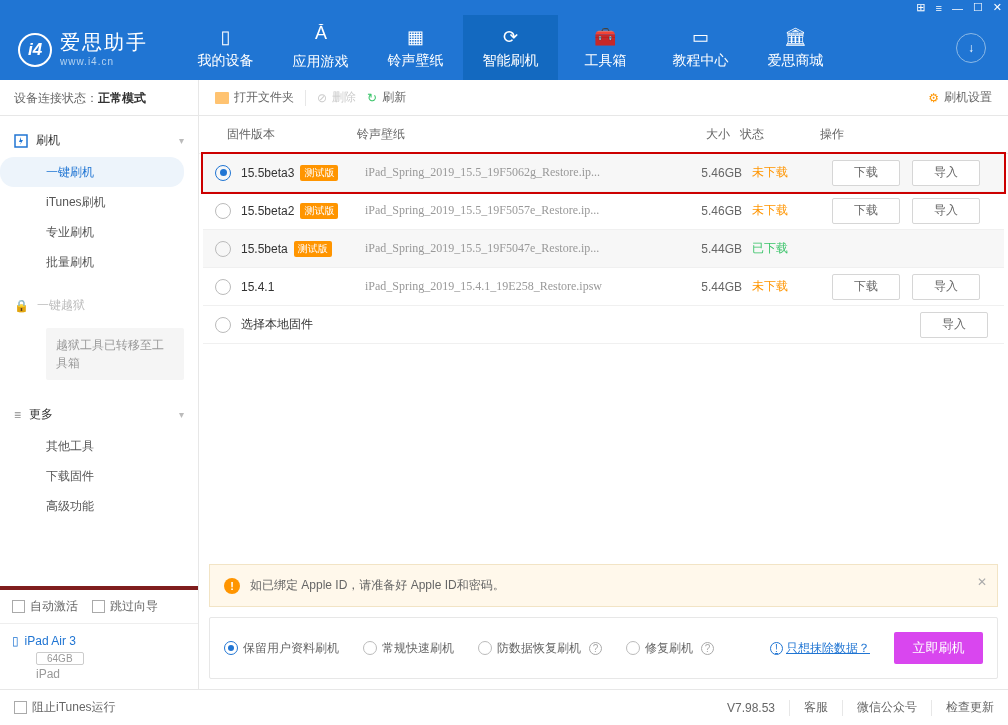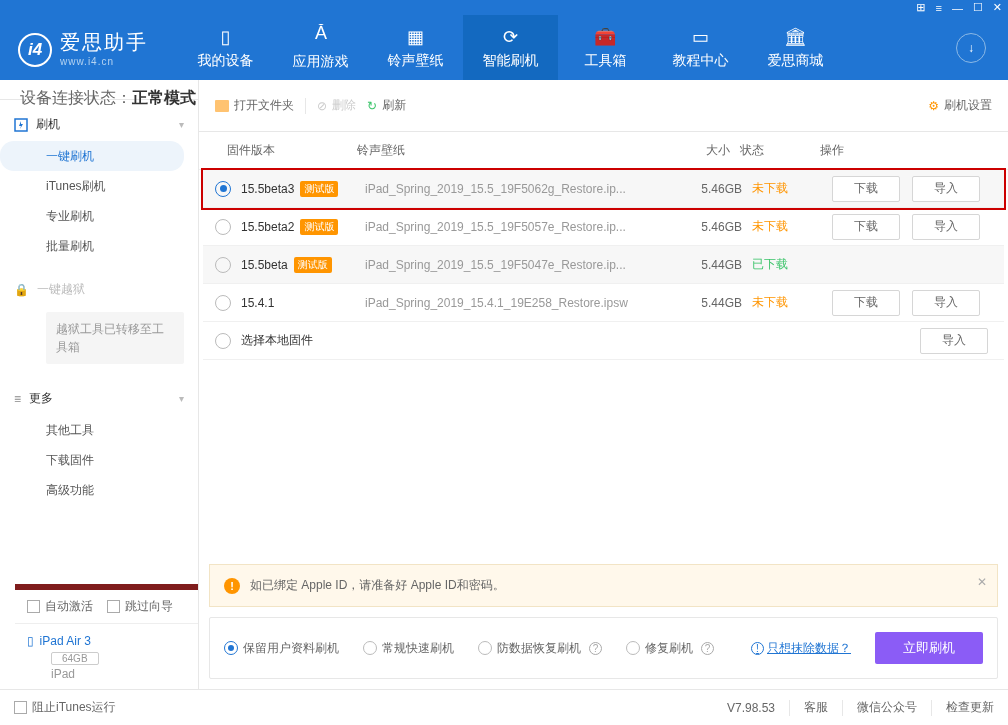--- a/index.html
+++ b/index.html
@@ -12,75 +12,75 @@
 .logo-text .t1 { color: #fff; font-size: 20px; font-weight: 500; letter-spacing: 2px; }
 .logo-text .t2 { color: #b5d3f1; font-size: 10px; letter-spacing: 1px; }
 .nav { display: flex; margin-left: 30px; height: 100%; }
 .nav-item { width: 95px; display: flex; flex-direction: column; align-items: center; justify-content: center; color: #fff; cursor: pointer; gap: 4px; }
 .nav-item.active { background: #1369c0; }
 .nav-item .nav-icon { font-size: 18px; }
 .nav-item .nav-label { font-size: 14px; }
 .dl-circle { width: 30px; height: 30px; border: 1.5px solid #8cb9e6; border-radius: 50%; display: flex; align-items: center; justify-content: center; color: #fff; margin-left: auto; margin-right: 22px; cursor: pointer; }
 .body-area { display: flex; height: 609px; }
 .sidebar { width: 199px; border-right: 1px solid #e7e7e7; display: flex; flex-direction: column; }
-.conn-status { height: 20px; line-height: 36px; padding-left: 20px; border-bottom: 1px solid #e7e7e7; color: #666; font-size: 16px; }
+.conn-status { height: 36px; line-height: 36px; padding-left: 14px; border-bottom: 1px solid #e7e7e7; color: #666; font-size: 12px; }
 .conn-status b { color: #333; }
 .side-group { padding: 8px 0 4px 0; }
 .side-head { display: flex; align-items: center; padding: 8px 14px; cursor: pointer; gap: 8px; color: #333; }
 .side-head.grey { color: #bbb; }
 .side-head .chev { margin-left: auto; color: #bbb; font-size: 10px; }
 .side-sub { padding-left: 46px; margin-right: 14px; height: 30px; line-height: 30px; cursor: pointer; color: #555; font-size: 12px; }
 .side-sub.active { background: #edf4fb; color: #2075d3; border-radius: 14px; }
 .side-note { margin: 6px 14px 6px 46px; padding: 8px 10px; background: #f5f5f5; border-radius: 2px; color: #999; line-height: 1.5; }
-.side-bottom { margin-top: auto; border-top: 6px solid #7f1d1d; margin-left: 15px; }
+.side-bottom { margin-top: auto; border-top: 4px solid #7f1d1d; }
 .sb-row1 { padding: 8px 12px; display: flex; align-items: center; gap: 14px; border-bottom: 1px solid #eee; }
 .sb-ck { display: flex; align-items: center; gap: 5px; color: #666; }
 .sb-row2 { padding: 10px 12px 0 12px; }
 .sb-dev { display: flex; align-items: center; gap: 6px; color: #2075d3; font-weight: 500; }
 .sb-cap { display: inline-block; border: 1px solid #ccc; border-radius: 2px; padding: 0 10px; font-size: 10px; color: #999; margin-left: 24px; margin-top: 4px; }
 .sb-type { margin-left: 24px; color: #999; margin-top: 2px; padding-bottom: 8px; }
 .main { flex: 1; position: relative; display: flex; flex-direction: column; }
-.toolbar { height: 52px; border-bottom: 1px solid #e7e7e7; display: flex; align-items: center; padding: 0 16px; gap: 11px; }
+.toolbar { height: 36px; border-bottom: 1px solid #e7e7e7; display: flex; align-items: center; padding: 0 16px; gap: 11px; }
 .tb-btn { display: flex; align-items: center; gap: 5px; cursor: pointer; color: #666; }
 .tb-btn.disabled { color: #ccc; }
 .tb-sep { width: 1px; height: 16px; background: #e7e7e7; }
 .tb-right { margin-left: auto; display: flex; align-items: center; gap: 5px; cursor: pointer; color: #2075d3; }
 .fw-table { flex: 1; }
 .fw-header { display: flex; padding: 10px 28px; color: #666; font-size: 12px; border-bottom: 1px solid #eee; }
 .fw-header .c1 { width: 130px; }
 .fw-header .c2 { flex: 1; }
 .fw-header .c3 { width: 80px; text-align: right; padding-right: 10px; }
 .fw-header .c4 { width: 80px; }
 .fw-header .c5 { width: 160px; }
 .fw-row { display: flex; align-items: center; padding: 0 12px; height: 38px; border-bottom: 1px solid #f0f0f0; margin: 0 4px; }
 .fw-row.striped { background: #f7f7f7; }
 .fw-row.selected { outline: 2px solid #cc0000; }
 .fw-row .radio { width: 16px; height: 16px; border: 1.5px solid #bbb; border-radius: 50%; margin-right: 10px; display: flex; align-items: center; justify-content: center; }
 .fw-row.selected .radio { border-color: #2075d3; }
 .fw-row.selected .radio::after { content: ''; width: 7px; height: 7px; background: #2075d3; border-radius: 50%; }
 .fw-row .c1 { width: 124px; display: flex; align-items: center; }
 .fw-row .c1 .ver { color: #333; font-weight: 500; }
 .fw-row .c1 .badge { margin-left: 6px; background: #ff9500; color: #fff; border-radius: 2px; padding: 1px 4px; font-size: 10px; }
-.fw-row .c2 { flex: 1; color: #999; }
+.fw-row .c2 { flex: 1; color: #999; font-family: Liberation Serif, serif; }
 .fw-row .c3 { width: 80px; text-align: right; padding-right: 10px; color: #666; }
 .fw-row .c4 { width: 80px; }
 .fw-row .c4 .st-orange { color: #ff9500; }
 .fw-row .c4 .st-green { color: #3bc46a; }
 .fw-row .c5 { width: 160px; display: flex; gap: 12px; }
 .btn { border: 1px solid #d6d6d6; background: #fff; border-radius: 2px; height: 26px; width: 68px; font-size: 12px; color: #666; cursor: pointer; }
 .notice-bar { margin: 0 10px; padding: 12px 14px; background: #fff8eb; border: 1px solid #f2e4c5; display: flex; align-items: center; gap: 10px; color: #666; position: relative; }
 .notice-bar .close-x { position: absolute; right: 10px; top: 10px; color: #aaa; cursor: pointer; }
 .action-bar { margin: 10px; border: 1px solid #e7e7e7; border-radius: 2px; padding: 14px; display: flex; align-items: center; gap: 24px; }
 .radio-opt { display: flex; align-items: center; gap: 5px; color: #666; cursor: pointer; }
 .radio-opt .r { width: 14px; height: 14px; border: 1.5px solid #bbb; border-radius: 50%; display: flex; align-items: center; justify-content: center; }
 .radio-opt.on .r { border-color: #2075d3; }
 .radio-opt.on .r::after { content: ''; width: 6px; height: 6px; background: #2075d3; border-radius: 50%; }
 .helpdot { width: 13px; height: 13px; border: 1px solid #aaa; border-radius: 50%; display: inline-flex; align-items: center; justify-content: center; font-size: 10px; color: #aaa; margin-left: 3px; }
 .only-erase { margin-left: auto; color: #2075d3; text-decoration: underline; cursor: pointer; display: flex; align-items: center; gap: 3px; }
-.flash-btn { background: #8b5cf6; color: #fff; border: none; width: 108px; height: 32px; border-radius: 2px; cursor: pointer; font-size: 13px; }
+.flash-btn { background: #d946ef; color: #fff; border: none; width: 89px; height: 32px; border-radius: 2px; cursor: pointer; font-size: 13px; }
 .statusbar { position: absolute; bottom: 0; left: 0; right: 0; height: 36px; border-top: 1px solid #e7e7e7; display: flex; align-items: center; padding: 0 14px; gap: 14px; color: #666; background: #fff; }
 .statusbar .ver { margin-left: auto; }
 .statusbar .sep { width: 1px; height: 16px; background: #e7e7e7; }
 .checkbox { width: 13px; height: 13px; border: 1px solid #aaa; background: #fff; display: inline-block; }
 .folder-ic { width: 14px; height: 12px; background: #ffc371; display: inline-block; border-radius: 1px; }
 .gear-ic { color: #ff9500; }
 .info-ic { width: 16px; height: 16px; background: #ff9500; border-radius: 50%; display: inline-flex; align-items: center; justify-content: center; color: #fff; font-size: 11px; font-weight: bold; }
 </style>
 </head>
 <body>

